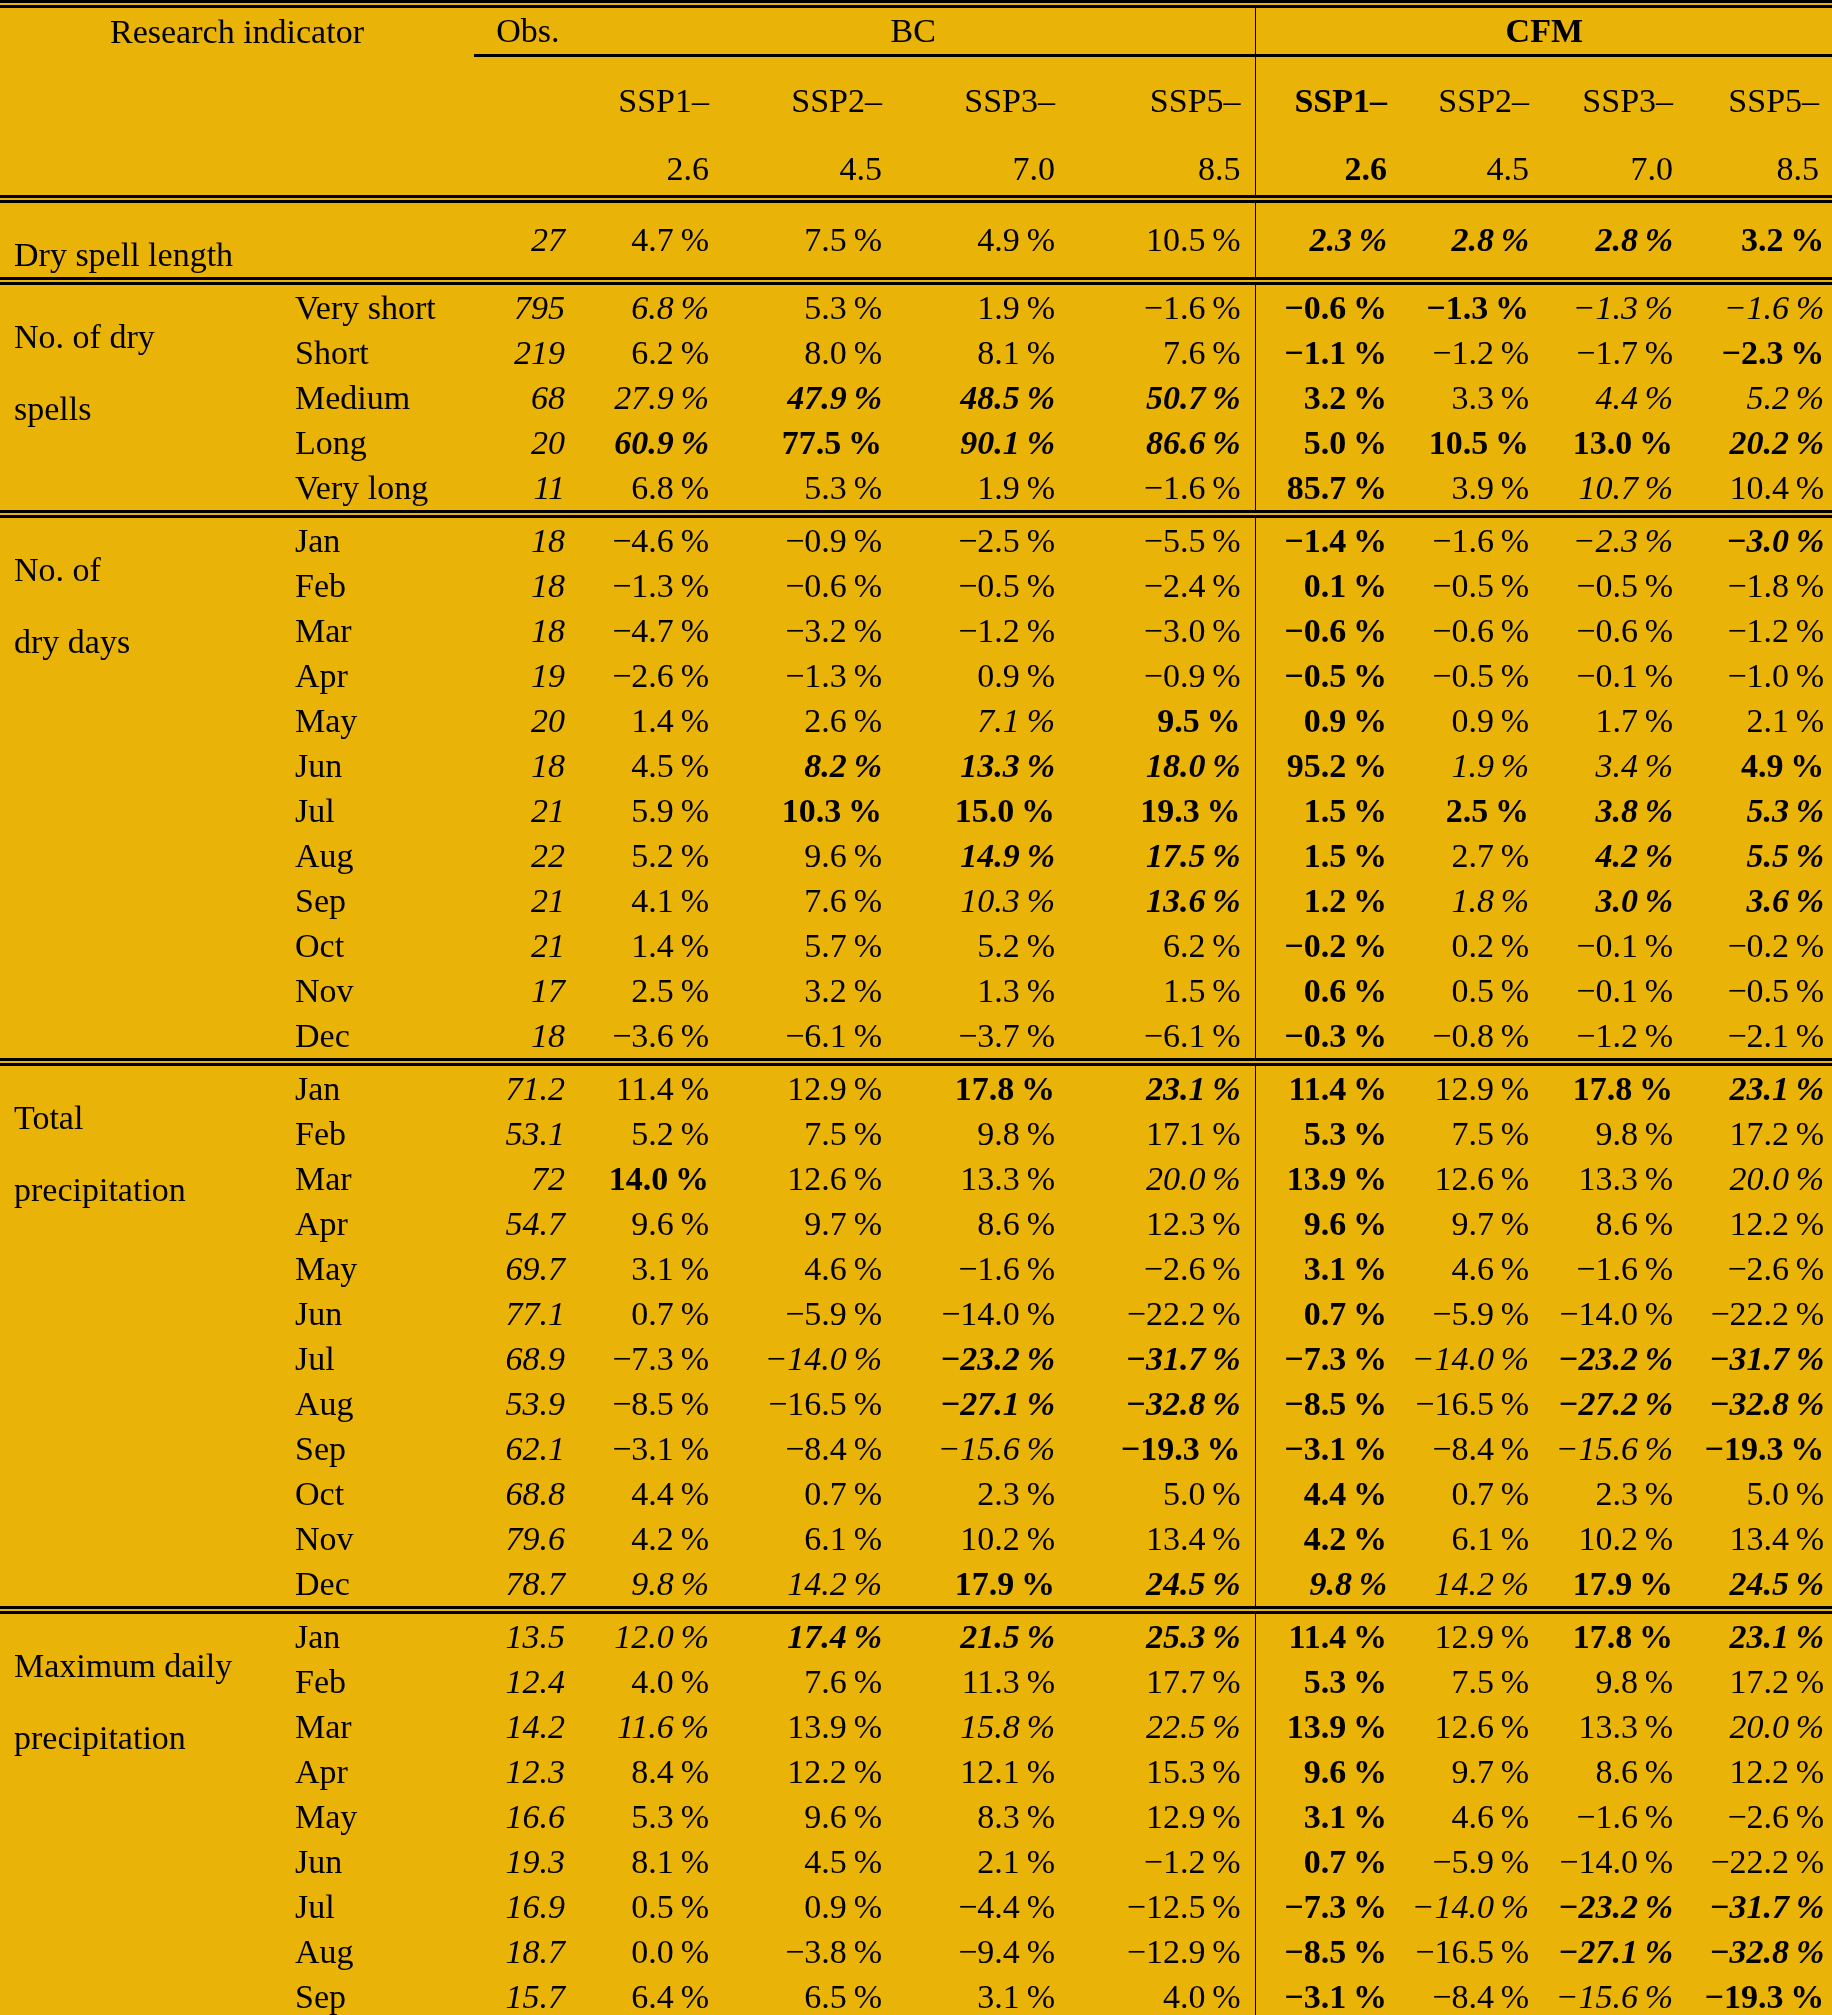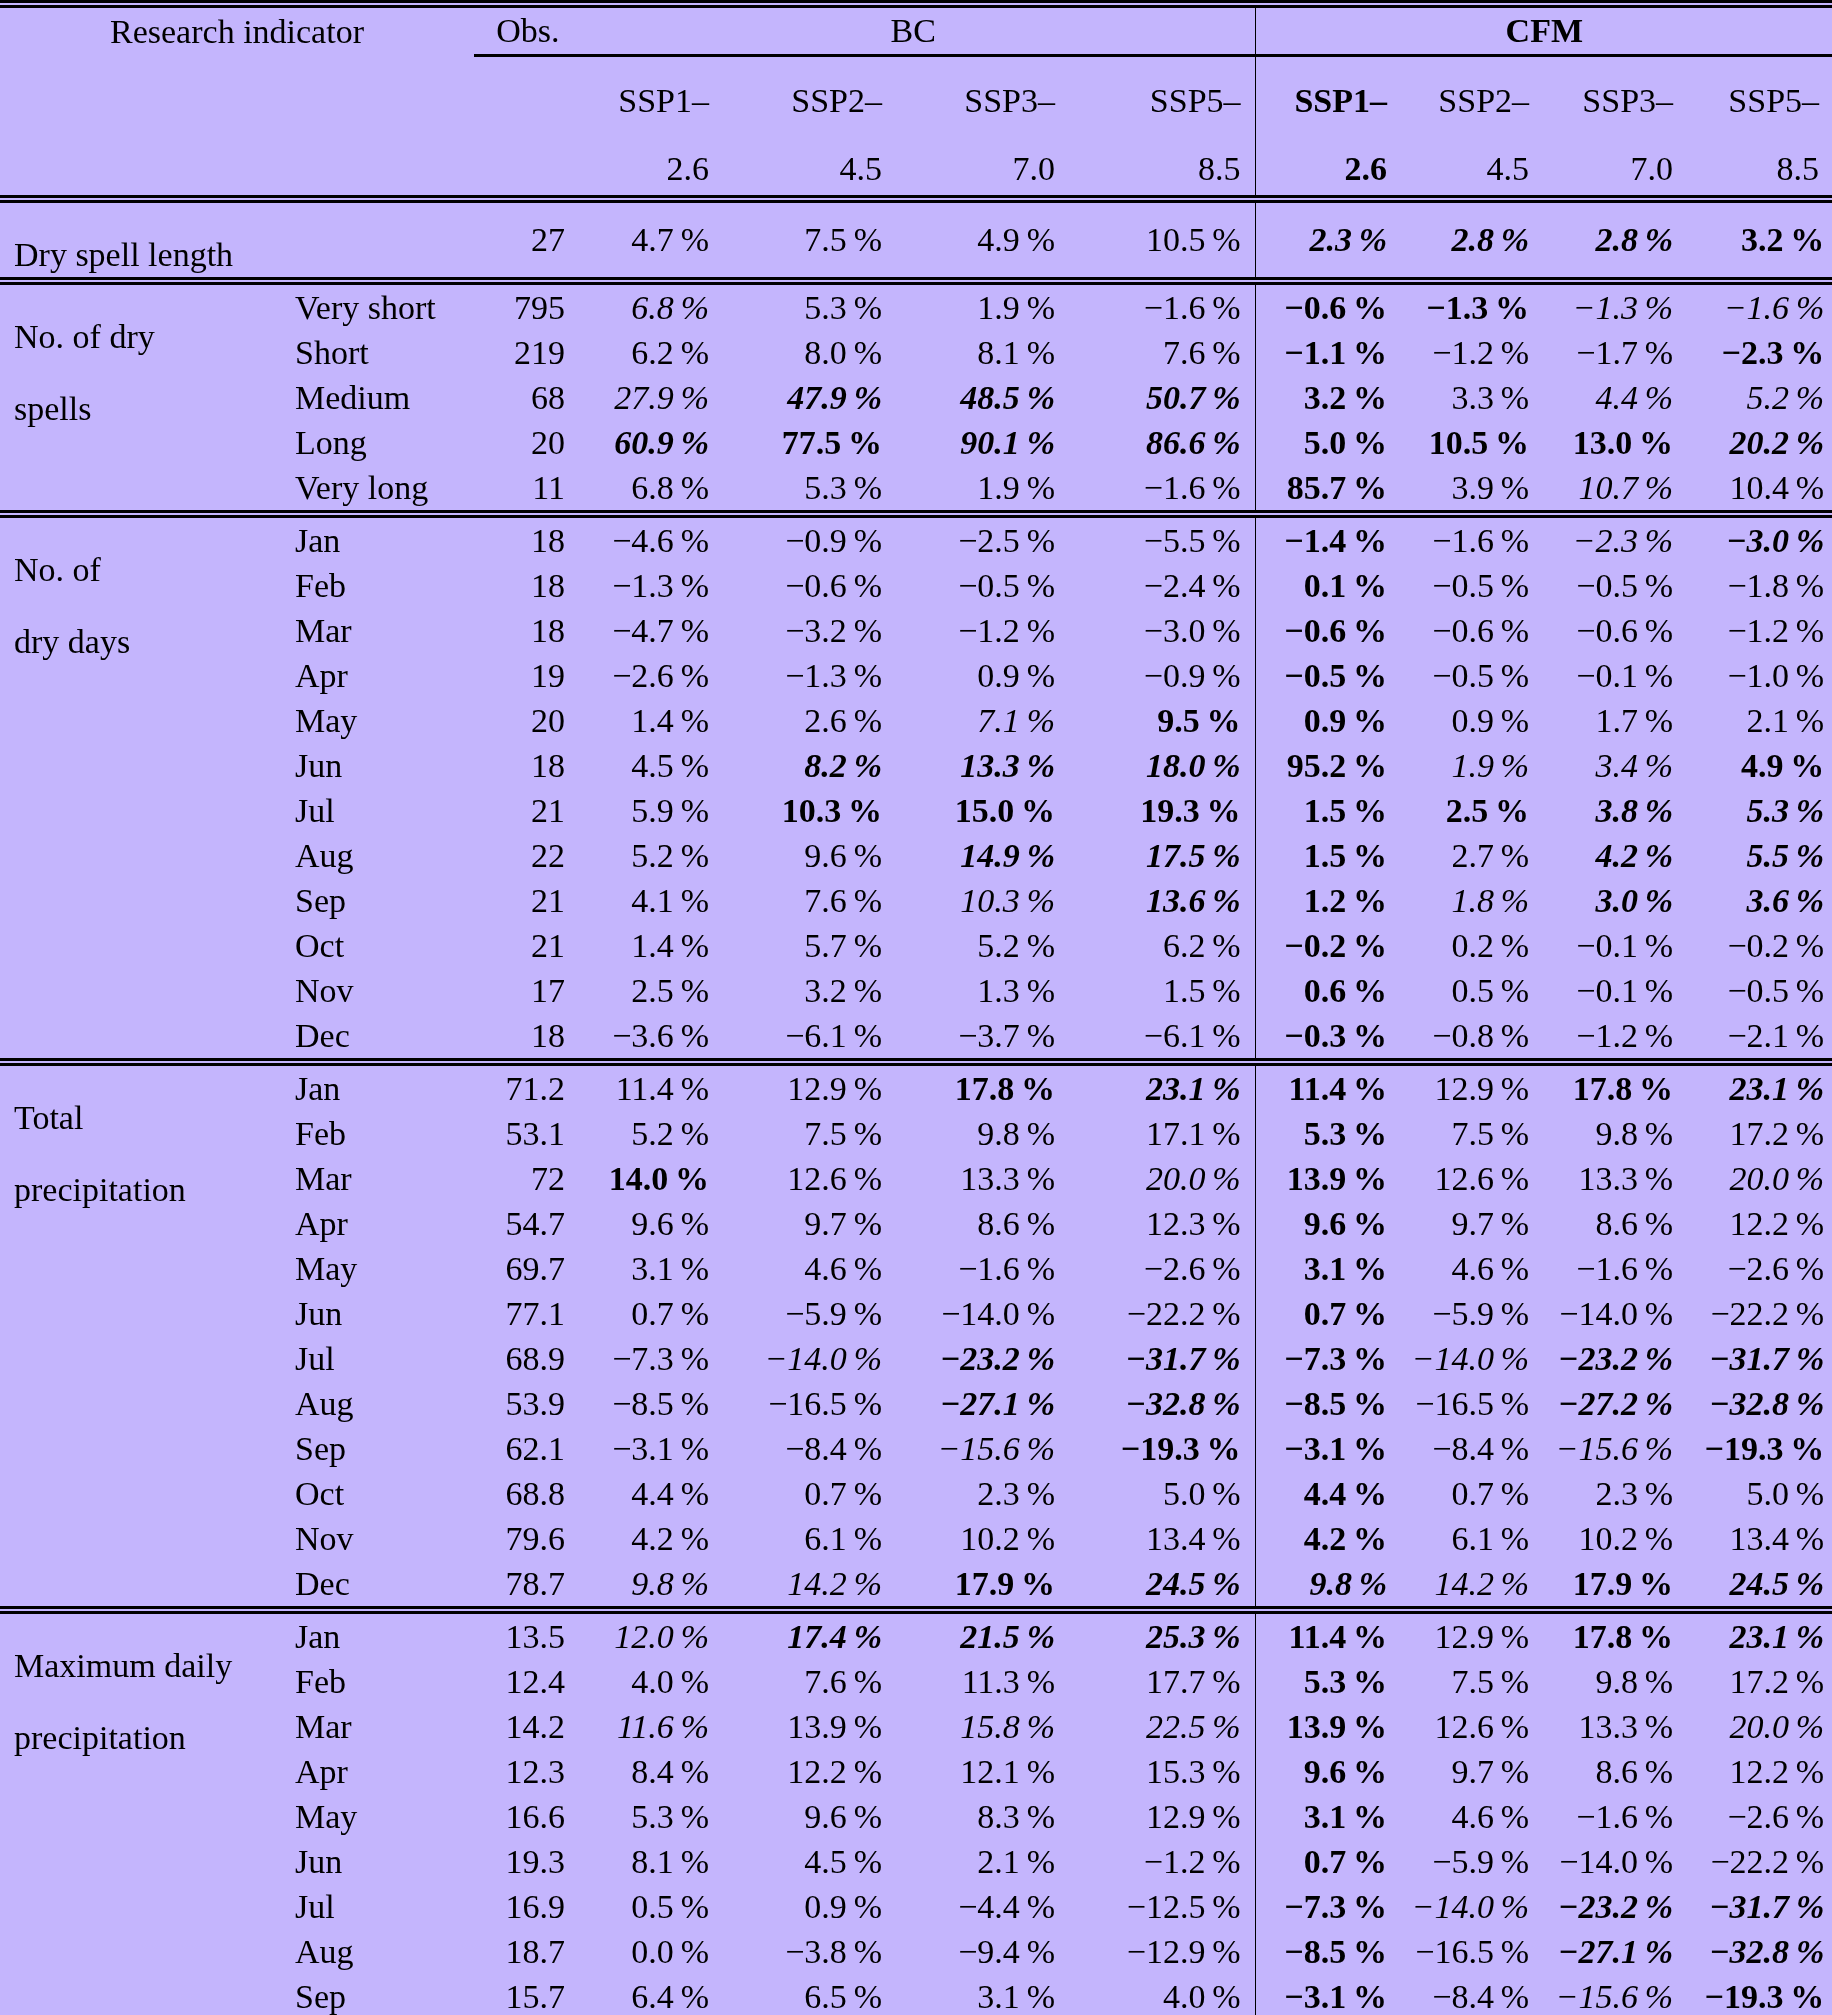--- a/index.html
+++ b/index.html
@@ -1,16 +1,16 @@
 <!DOCTYPE html>
 <html style="font-size:14px"><head>
 <meta charset="utf-8">
 <style>
   html,body{margin:0;padding:0;background:#fff;}
-  .page{width:1833px;height:2015px;background:#c4b5fd;overflow:hidden;}
+  .page{width:1833px;height:2015px;background:#eab308;overflow:hidden;}
   table{
     border-collapse:collapse;
     table-layout:fixed;
     width:1833px;
     color:#000;
     font-family:"Liberation Serif","DejaVu Serif",serif;
     font-size:34px;
     line-height:1;
     border-top:8.9px double #000;
     border-bottom:8.9px double #000;
@@ -29,21 +29,21 @@
   th.ssp{text-align:right;padding-right:14px;}
   th.ssp .l{height:50px;display:flex;align-items:center;justify-content:flex-end;margin-top:18px;}
 
   tbody td{height:43px;vertical-align:middle;}
   tbody tr.first-row td{height:51px;}
   tr.section-start td{border-top:8px double #000;}
   td.ind{vertical-align:top;text-align:left;padding-left:14px;}
   td.ind div{height:43px;display:flex;align-items:center;margin-top:29px;}
   td.sub{text-align:left;padding-left:7px;}
   td.num{text-align:right;padding-right:14px;white-space:nowrap;}
-  td.obs{padding-right:7px;}
+  td.obs{padding-right:7px;font-style:italic;}
   td.last{padding-right:8.9px;}
   .divL{border-left:1.8px solid #000;font-weight:bold;}
   .it{font-style:italic;}
   .bd{font-weight:bold;}
   .bdit{font-weight:bold;font-style:italic;}
 </style>
 </head>
 <body>
 
 <div class="page">

